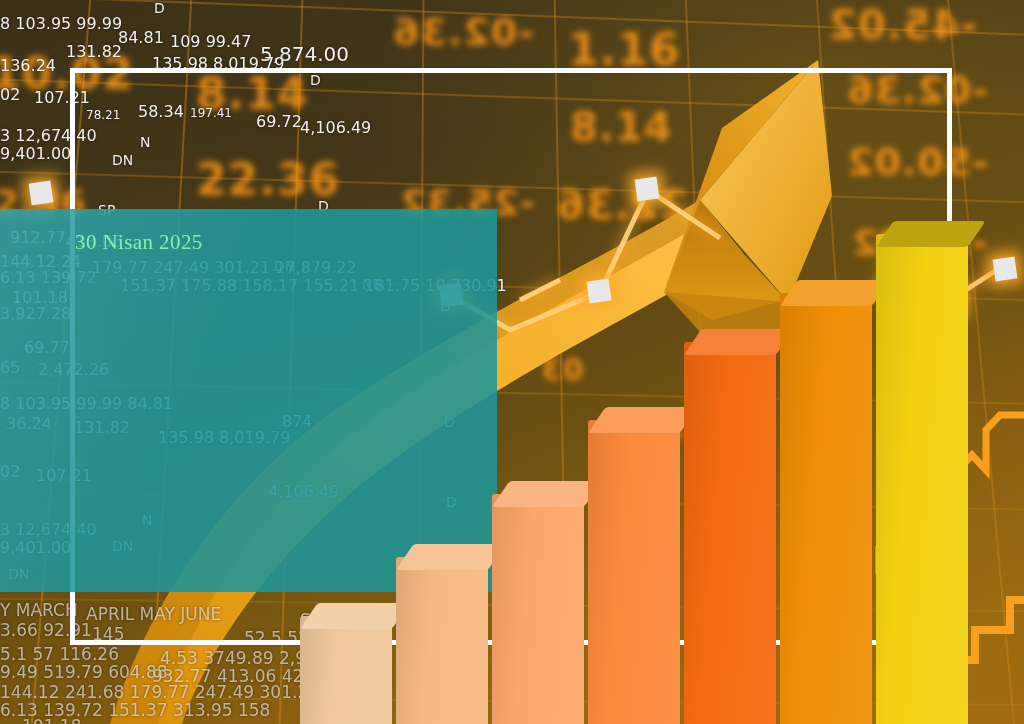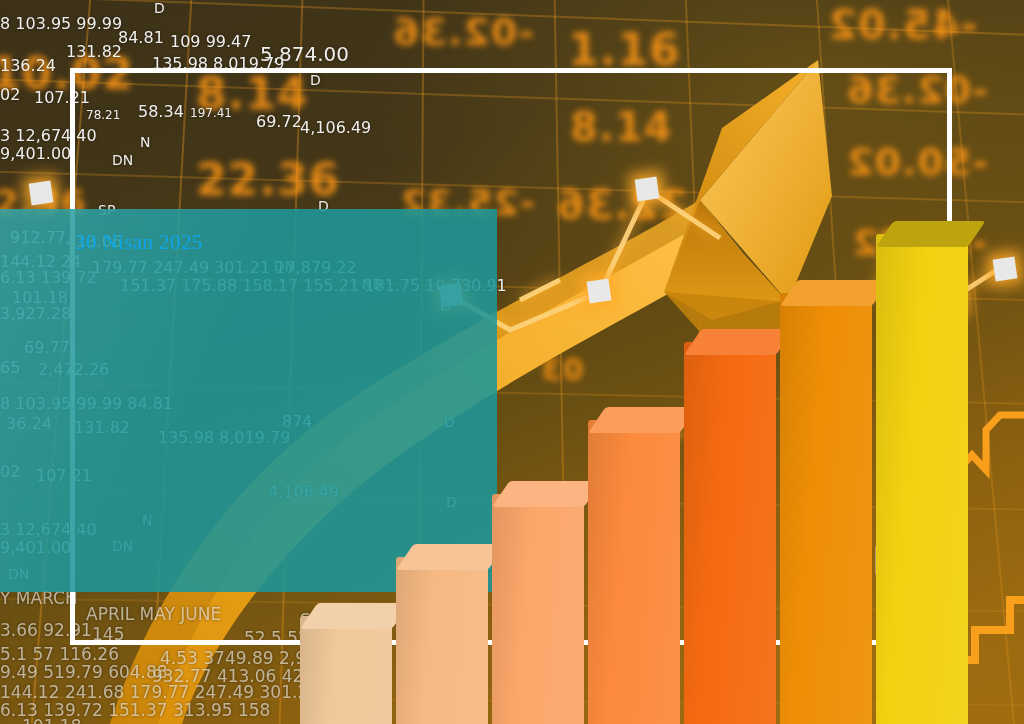--- a/index.html
+++ b/index.html
@@ -72,21 +72,21 @@
     left:0;top:209px;width:497px;height:383px;
     background:rgba(30,150,152,.88);
     box-shadow:0 0 0 rgba(0,0,0,0);
   }
   .panel-sheen{
     position:absolute;inset:0;overflow:hidden;
     background:linear-gradient(118deg, rgba(255,255,255,.09) 0%, rgba(255,255,255,0) 42%);
   }
   .panel-date{
     position:absolute;left:75px;top:21px;
-    color:#0ea5e9;font-size:21px;letter-spacing:.4px;
+    color:#86efac;font-size:21px;letter-spacing:.4px;
     font-family:"Liberation Serif", serif;
   }
   .panel-body{
     position:absolute;left:68px;top:118px;width:420px;
     color:#ffffff;font-size:20.5px;line-height:34px;
     text-align:justify;text-align-last:left;
     font-family:"Liberation Serif", serif;
     word-spacing:1px;
   }
 
@@ -285,21 +285,21 @@
       <div class="tick" style="left: 444px; top: 414px; font-size: 14px;">D</div>
       <div class="tick" style="left: 0px; top: 462px; font-size: 16px;">02</div>
       <div class="tick" style="left: 36px; top: 466px; font-size: 16px;">107.21</div>
       <div class="tick" style="left: 268px; top: 482px; font-size: 16px;">4,106.49</div>
       <div class="tick" style="left: 446px; top: 494px; font-size: 14px;">D</div>
       <div class="tick" style="left: 0px; top: 520px; font-size: 16px;">3   12,674.40</div>
       <div class="tick" style="left: 0px; top: 538px; font-size: 16px;">9,401.00</div>
       <div class="tick" style="left: 142px; top: 512px; font-size: 14px;">N</div>
       <div class="tick" style="left: 112px; top: 538px; font-size: 14px;">DN</div>
       <div class="tick" style="left: 8px; top: 566px; font-size: 14px;">DN</div>
-      <div class="tick dim" style="left: 0px; top: 588px; font-size: 17px;">Y   MARCH</div>
+      <div class="tick dim" style="left: 0px; top: 600px; font-size: 17px;">Y   MARCH</div>
       <div class="tick dim" style="left: 86px; top: 604px; font-size: 17px;">APRIL   MAY   JUNE</div>
       <div class="tick dim" style="left: 300px; top: 610px; font-size: 17px;">SEPTEMBER</div>
       <div class="tick dim" style="left: 0px; top: 620px; font-size: 17px;">3.66   92.91</div>
       <div class="tick dim" style="left: 92px; top: 624px; font-size: 17px;">145</div>
       <div class="tick dim" style="left: 244px; top: 628px; font-size: 17px;">52.5   52.04    3,097.6</div>
       <div class="tick dim" style="left: 0px; top: 644px; font-size: 17px;">5.1     57   116.26</div>
       <div class="tick dim" style="left: 160px; top: 648px; font-size: 17px;">4.53    3749.89    2,9</div>
       <div class="tick dim" style="left: 0px; top: 662px; font-size: 17px;">9.49   519.79   604.88</div>
       <div class="tick dim" style="left: 152px; top: 666px; font-size: 17px;">932.77   413.06   420.2</div>
       <div class="tick dim" style="left: 0px; top: 682px; font-size: 17px;">144.12   241.68   179.77   247.49   301.21   17,87</div>

